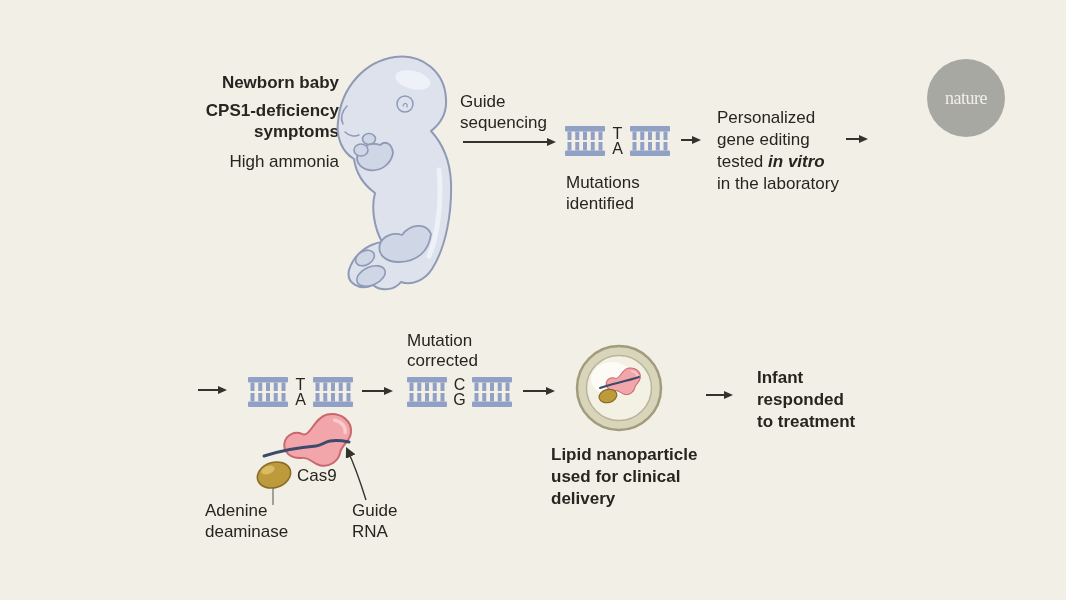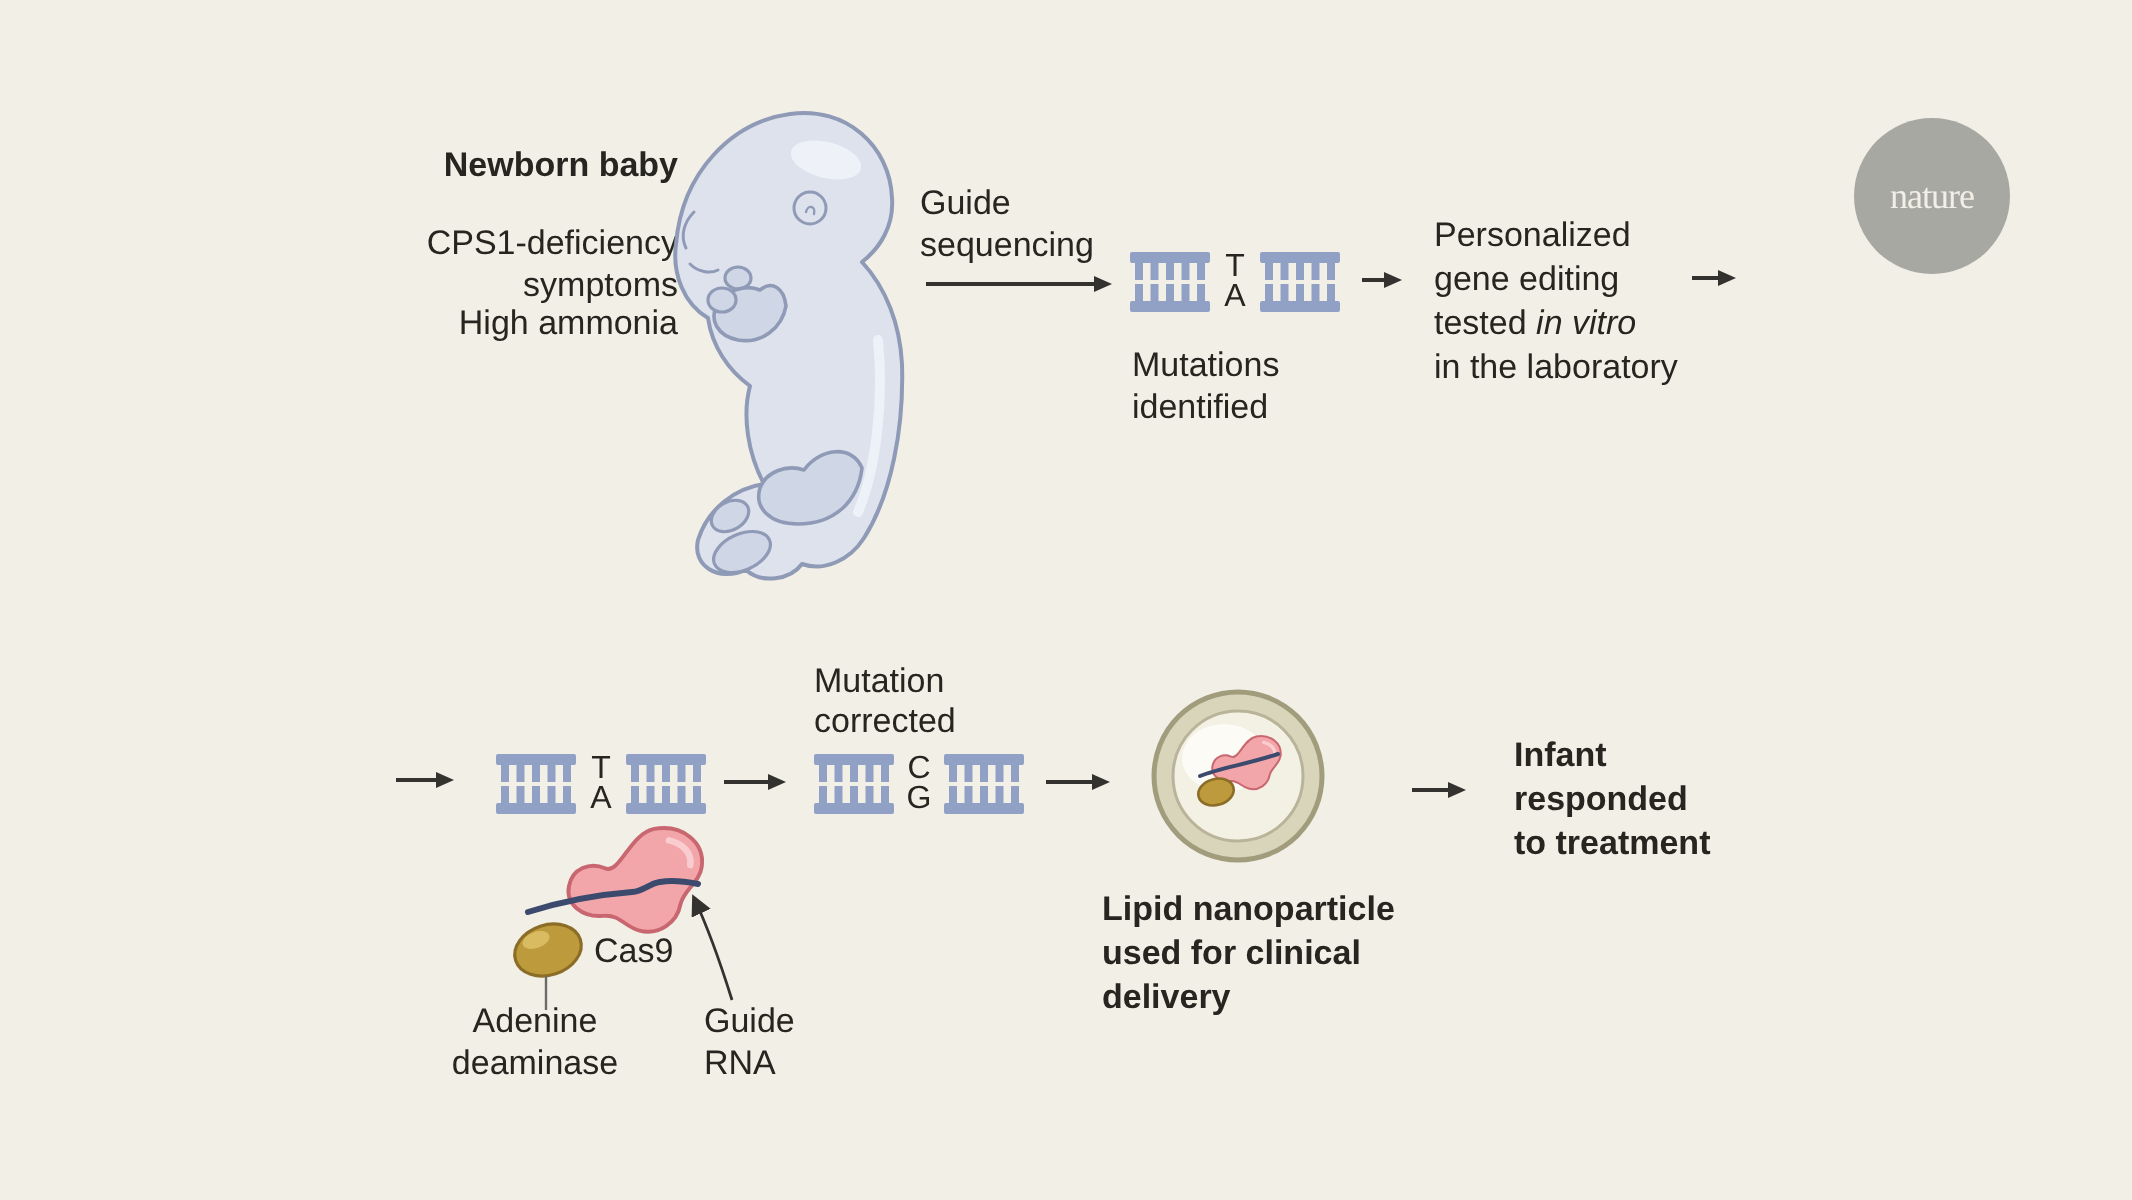--- a/index.html
+++ b/index.html
@@ -5,22 +5,22 @@
   html,body{margin:0;padding:0;}
   body{font-family:"Liberation Sans","DejaVu Sans",sans-serif;}
   #canvas{
     position:relative;width:1066px;height:600px;
     background:#f2efe7;overflow:hidden;color:#26251f;
   }
   .abs{position:absolute;}
   .label{font-size:17px;line-height:22px;color:#26251f;}
   .bold{font-weight:bold;}
   .right{text-align:right;}
-  .center{text-align:center;}
-  .it{font-style:italic;}
+  .center{text-align:left;}
+  .it{font-style:italic;font-weight:bold;}
   
   .arrow{position:absolute;height:2px;background:#33322e;}
   .arrow::after{
     content:"";position:absolute;right:-9px;top:-3.5px;
     border-top:4.5px solid transparent;border-bottom:4.5px solid transparent;
     border-left:9px solid #33322e;
   }
   
   .dna-unit{position:absolute;display:flex;align-items:center;gap:1px;}
   .dna-letters{width:23px;text-align:center;font-size:16px;line-height:15px;color:#26251f;
@@ -63,21 +63,21 @@
       <path d="M0 0 L10 5 L0 10 z" fill="#33322e"></path>
     </marker>
   </defs>
 </svg>
 
 <div id="canvas">
 
   <div class="abs label right" style="left:119px;top:72px;width:220px;text-align:right;">
     <span class="bold">Newborn baby</span>
   </div>
-  <div class="abs label right" style="left:119px;top:111px;width:220px;line-height:21px;">
+  <div class="abs label right" style="left:119px;top:100px;width:220px;line-height:21px;font-weight:bold;">
     <div>CPS1-deficiency</div>
     <div>symptoms</div>
   </div>
   <div class="abs label right" style="left:119px;top:151px;width:220px;">High ammonia</div>
 
   <svg class="abs" style="left:333px;top:50px;" width="128" height="245" viewBox="0 0 128 245">
     <path d="M62 7 C 90 3, 112 23, 113 49 C 114 63, 107 74, 98 81
              C 110 94, 117 112, 118 132 C 119 163, 113 197, 99 219
              C 92 230, 79 236, 68 232 C 62 240, 48 242, 40 235
              C 26 241, 13 233, 16 220 C 21 204, 35 194, 49 192

